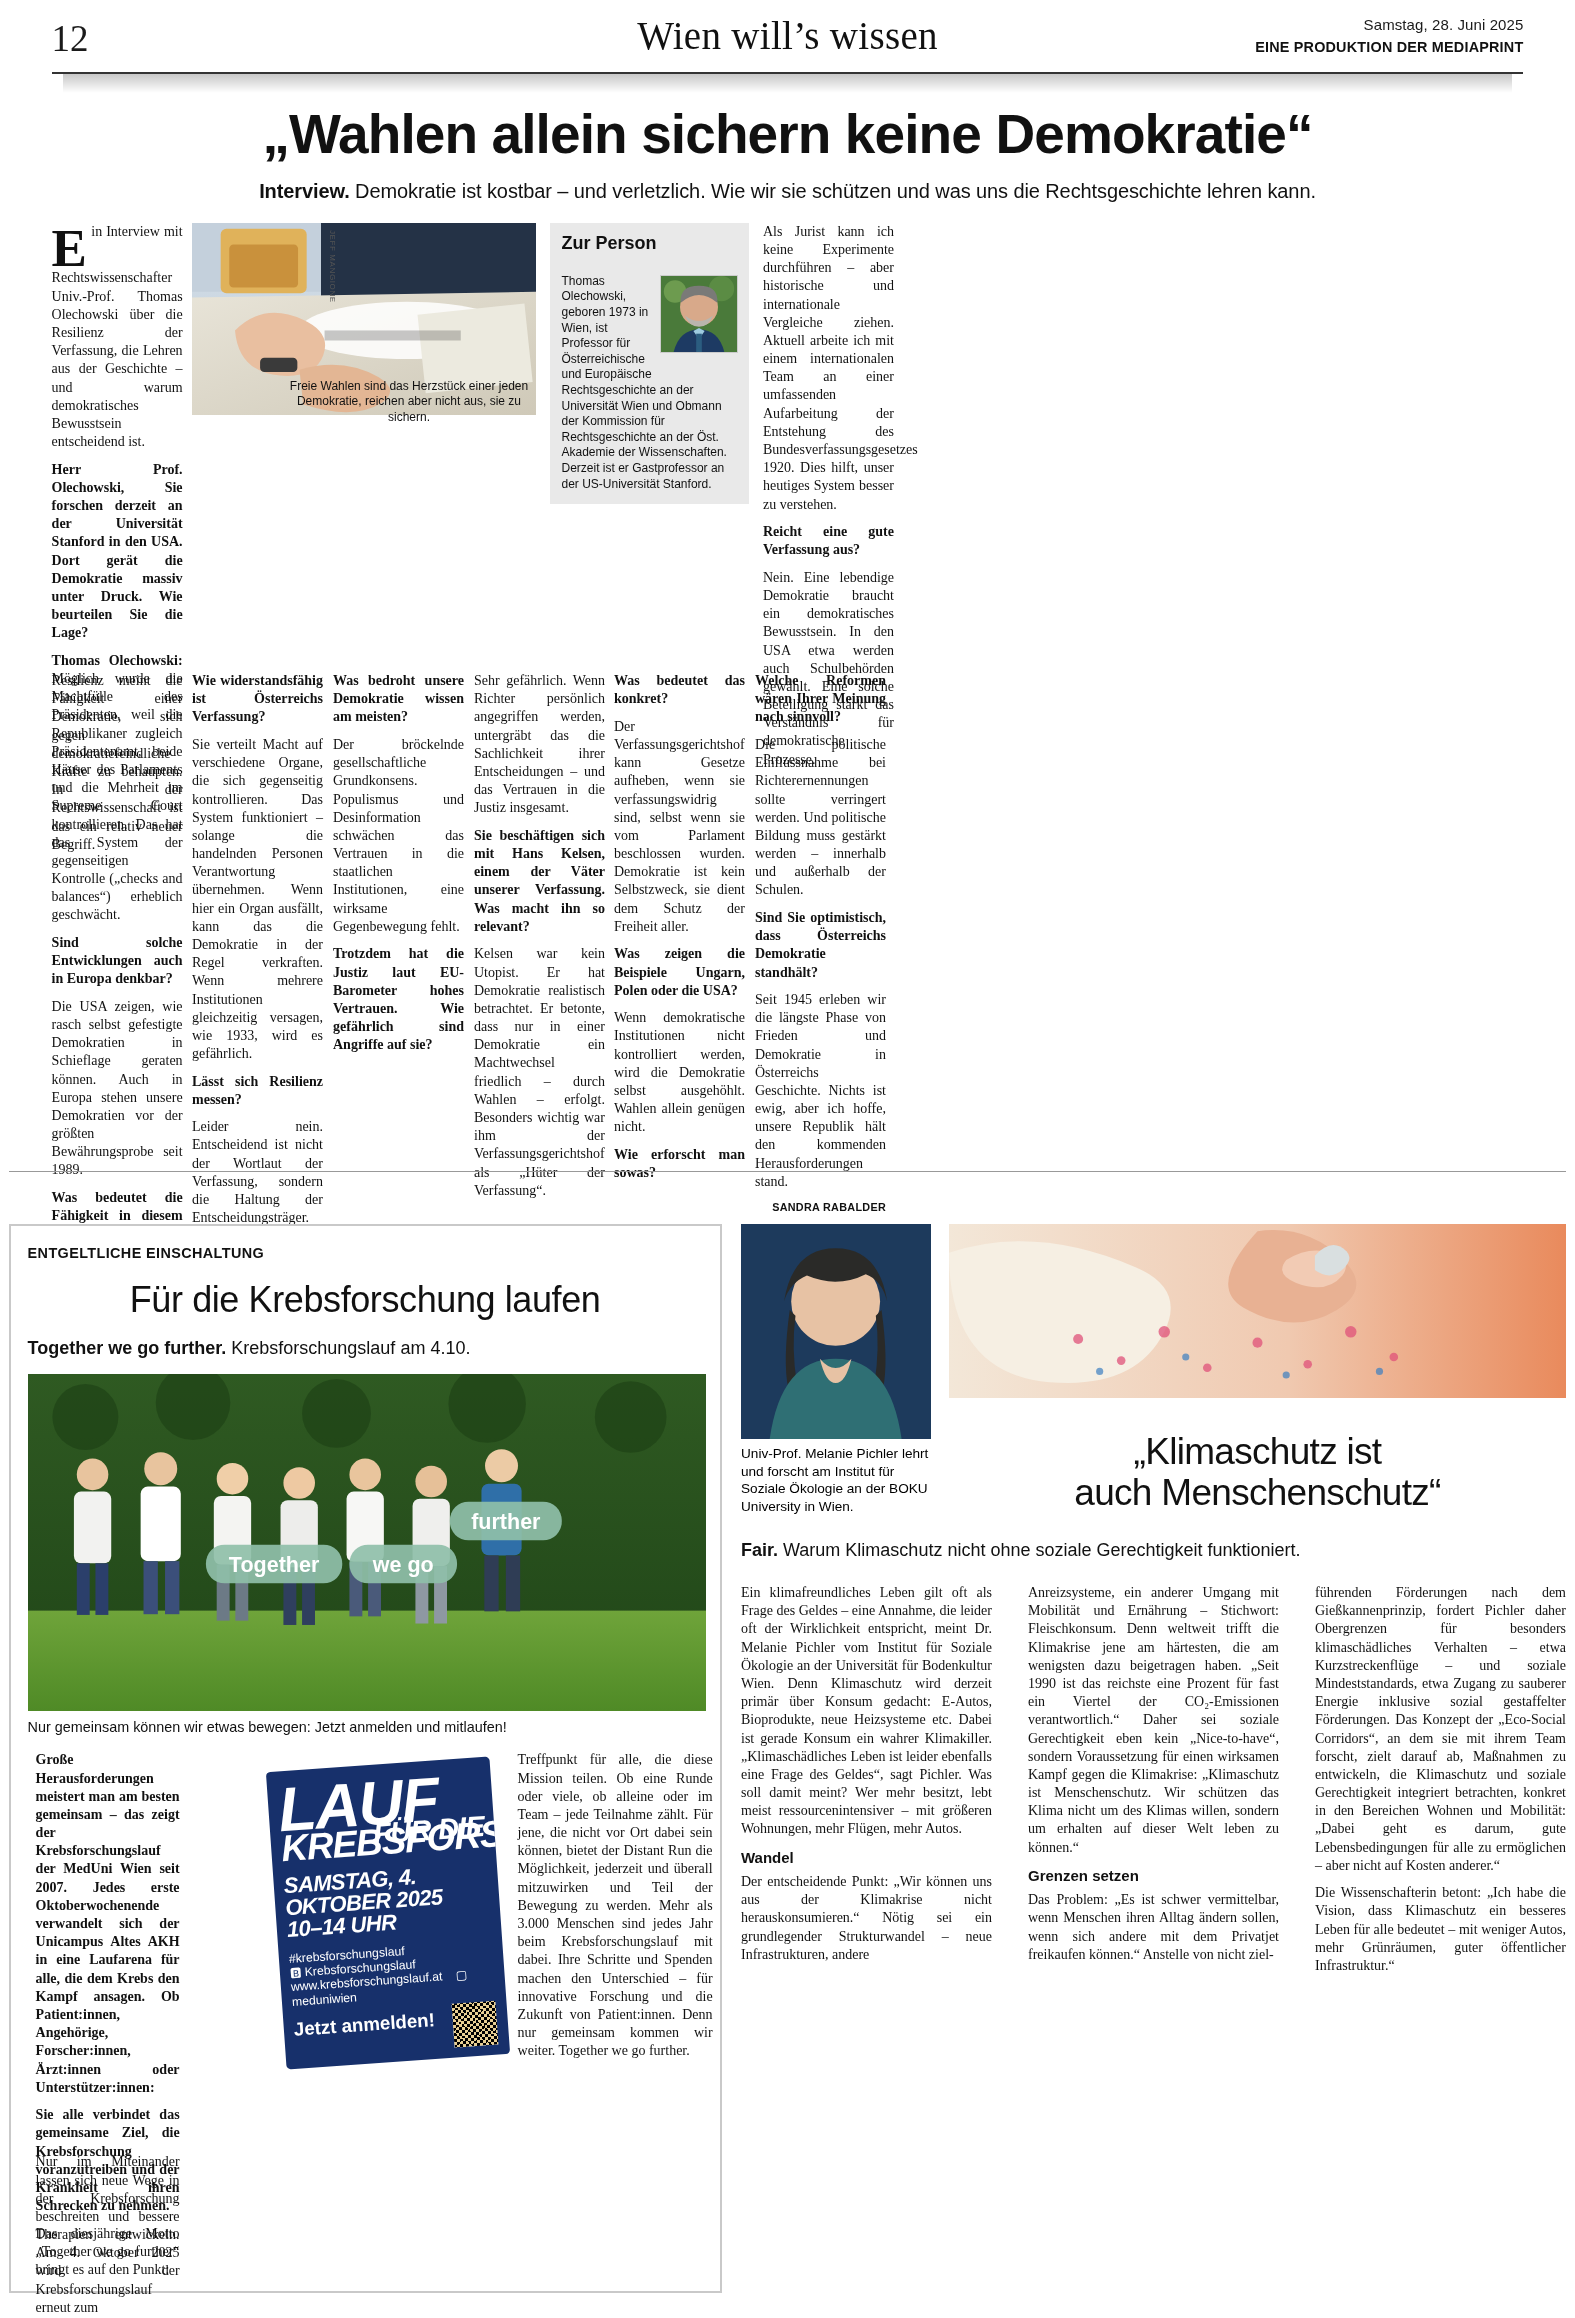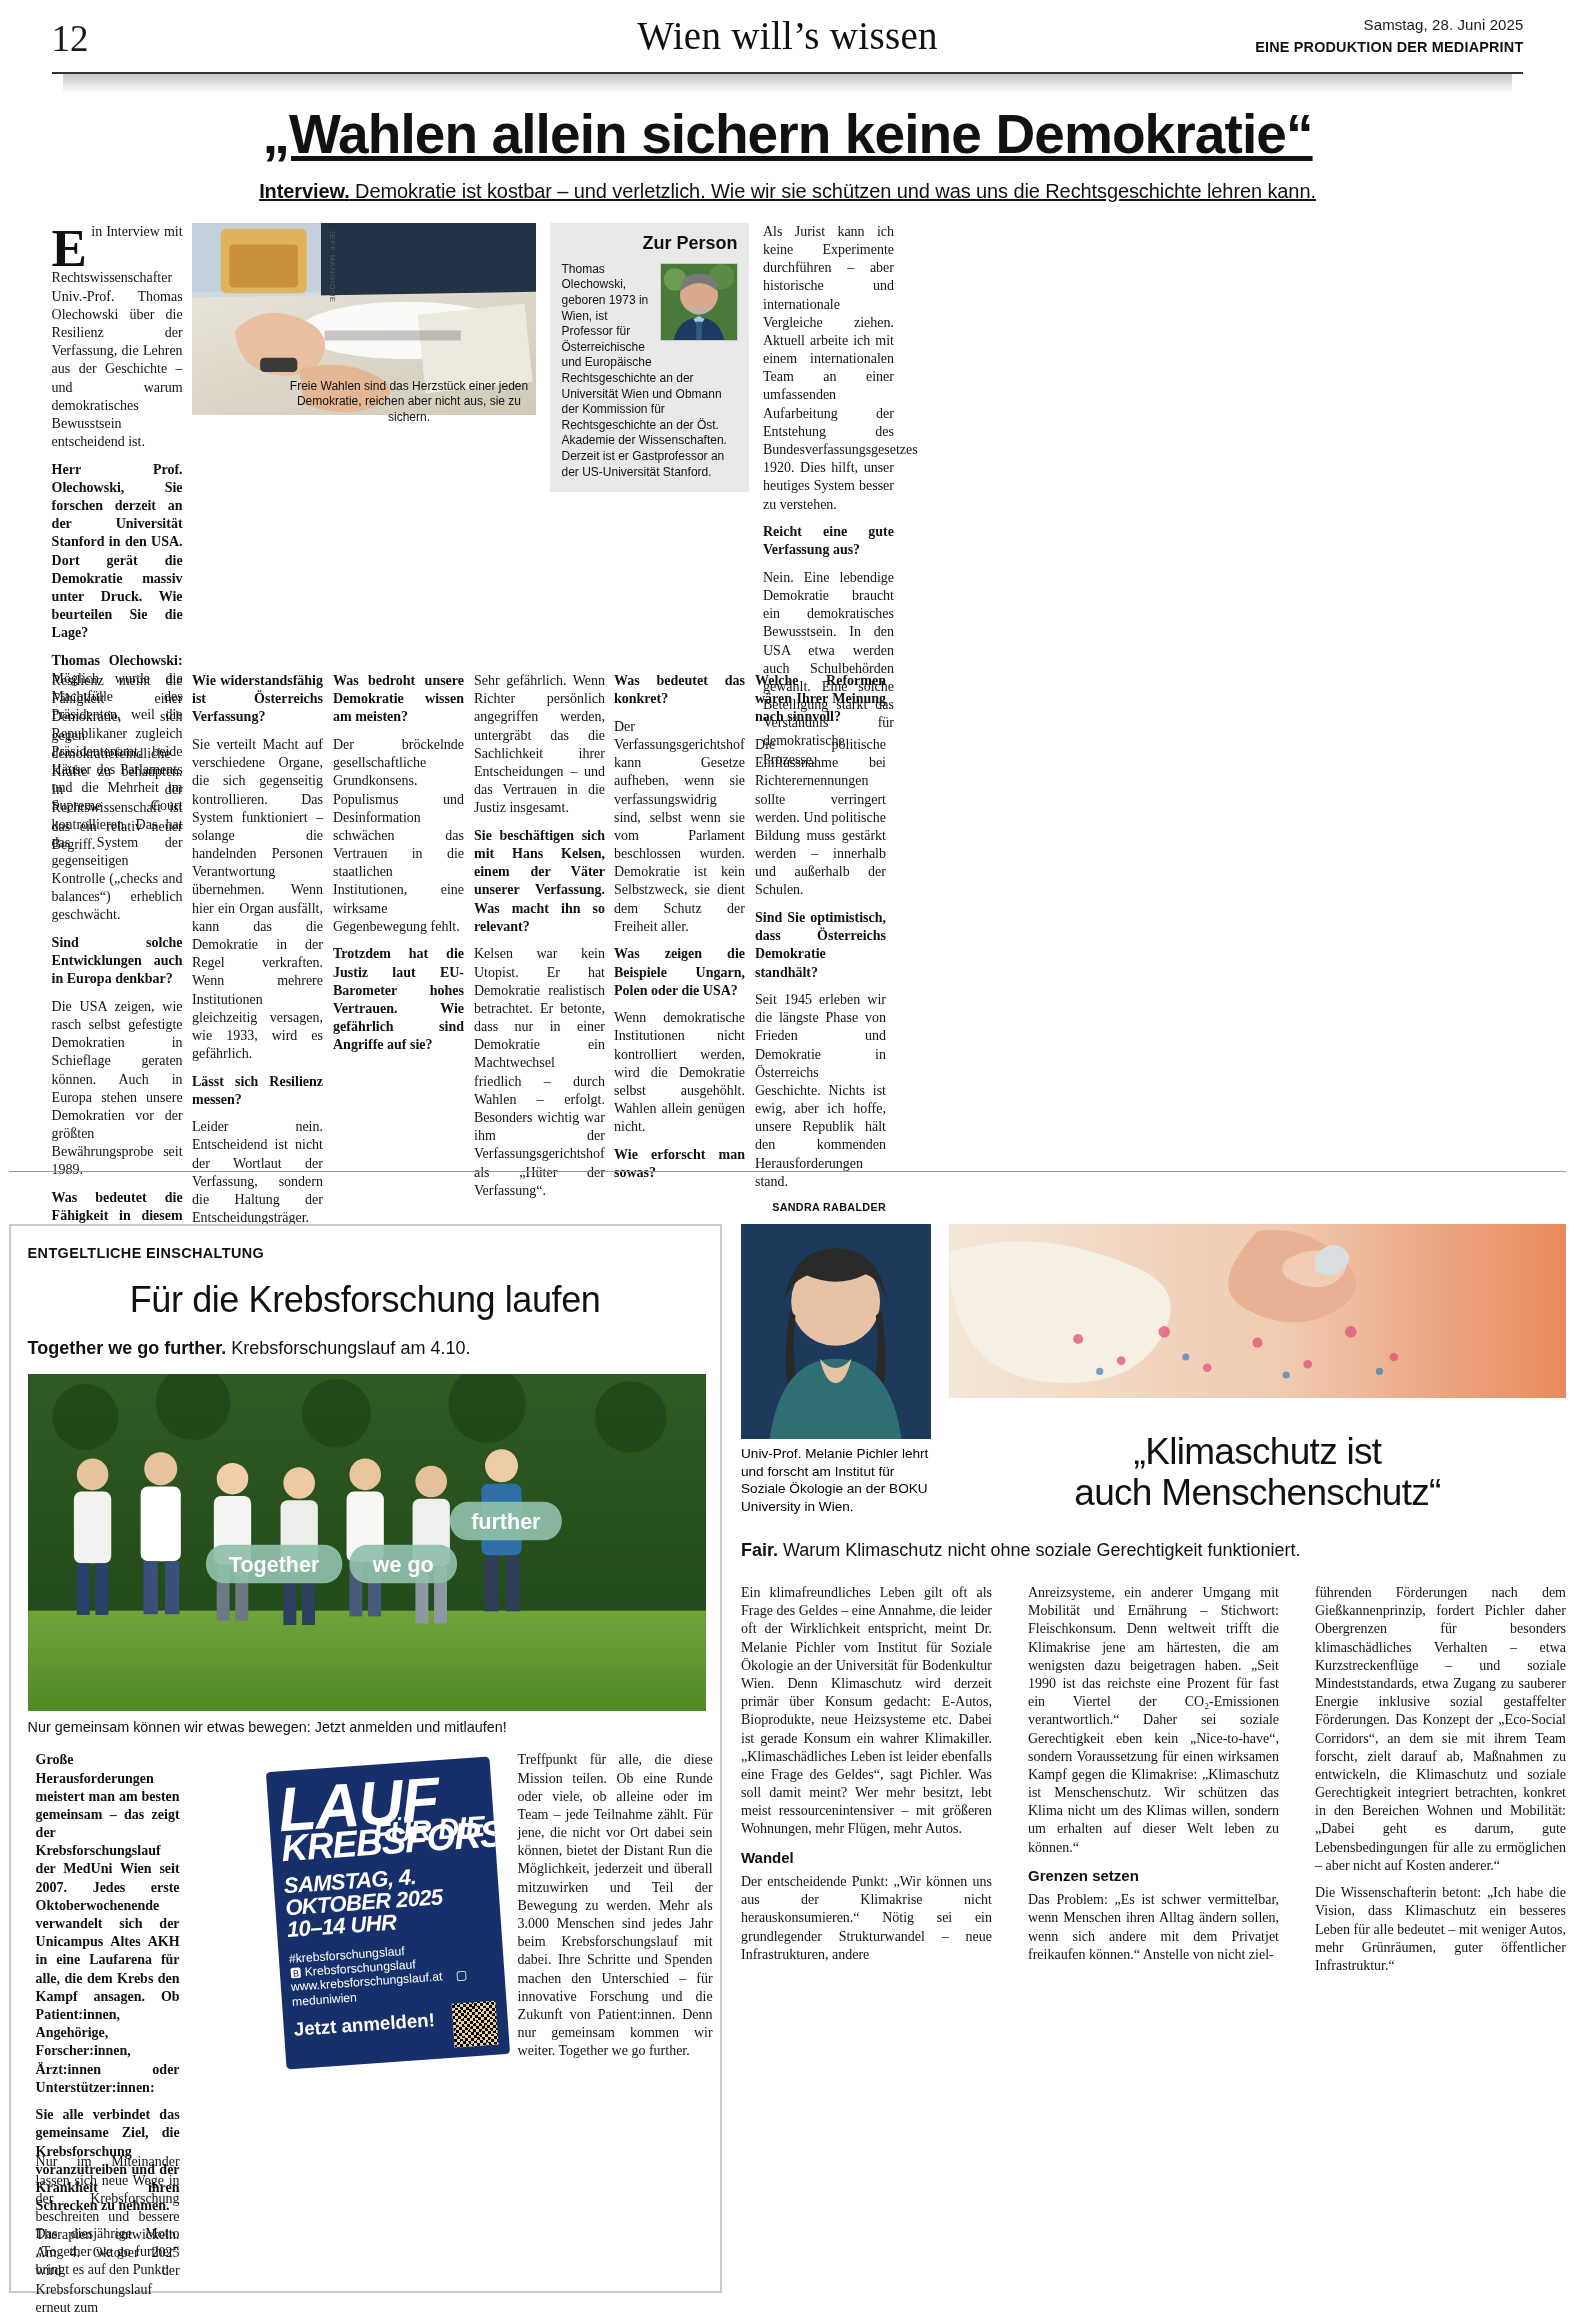--- a/index.html
+++ b/index.html
@@ -5,21 +5,21 @@
   * { box-sizing: border-box; }
   html, body { margin:0; padding:0; }
   body {
     width: 1575px; height: 2319px;
     background: #ffffff;
     font-family: "Liberation Serif", serif;
     color: #111;
     position: relative;
     overflow: hidden;
   }
-  .page { width:1575px; height:2002px; position:relative; padding: 0 43px; text-decoration: underline; }
+  .page { width:1575px; height:2002px; position:relative; padding: 0 43px; }
 
   
   .masthead { position:relative; height:83px; }
   .folio {
     position:absolute; left:8.6px; top:17px;
     font-family:"Liberation Serif", serif;
     font-size:37px; font-weight:400; color:#1a1a1a;
   }
   .section-title {
     position:absolute; left:0; right:0; top:13px;
@@ -103,23 +103,23 @@
     text-align:center;
     font-family:"Liberation Sans", sans-serif;
     font-size:12px; line-height:1.30; color:#111;
   }
 
   .person-box {
     position:absolute; left:507px; top:0; width:199px; min-height:192px;
     background:#e9e9e9; padding:10px 11.5px 11.5px 11.5px;
   }
   .person-title {
-    text-align:right;
-    font-family:"Liberation Sans", sans-serif;
-    font-weight:700; font-size:18px; color:#111; margin-bottom:8px;
+    text-align:left;
+    font-family:"Liberation Sans", sans-serif;
+    font-weight:700; font-size:18px; color:#111; margin-bottom:20px;
   }
   .person-body {
     font-family:"Liberation Sans", sans-serif;
     font-size:12px; line-height:1.30; color:#111;
   }
   .person-photo {
     float:right; width:78px; height:78px; margin:1.4px 0 1.4px 5.7px;
     border:0.7px solid #ccc; overflow:hidden; position:relative;
   }
   .person-credit {

